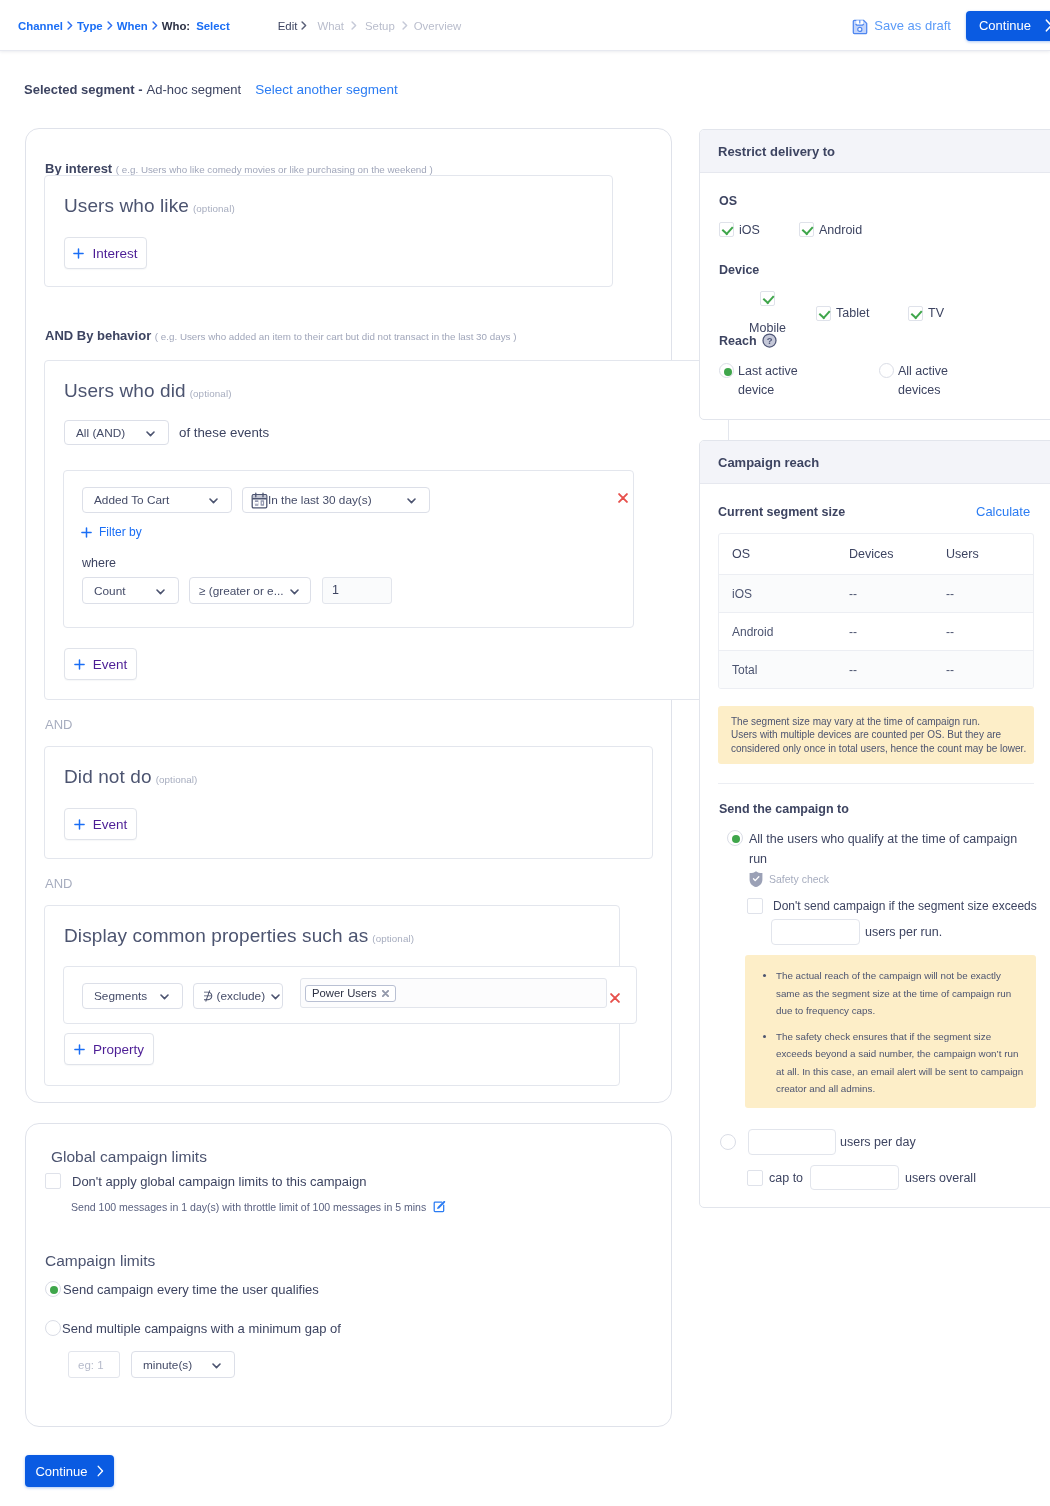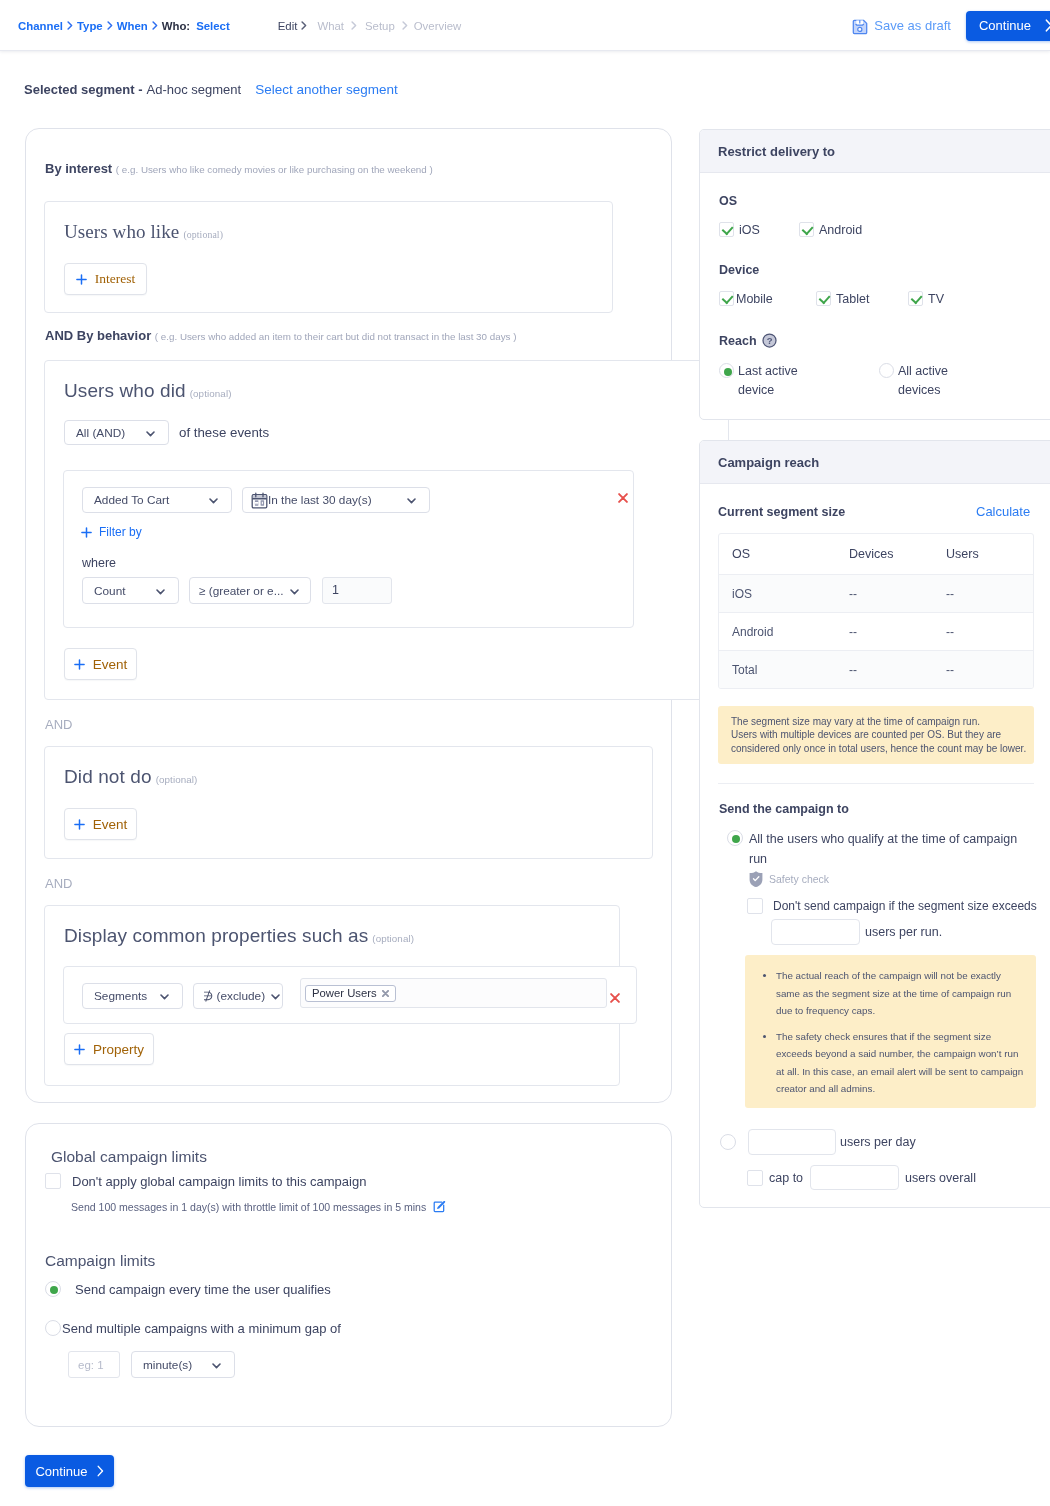--- a/index.html
+++ b/index.html
@@ -44,21 +44,21 @@
   
   .card{position:absolute;background:#fff;border:1px solid #dfe2ea;border-radius:14px;}
   .main-card{left:25px;top:128px;width:647px;height:975px;}
   .limits-card{left:25px;top:1123px;width:647px;height:304px;}
   .grp-label{position:absolute;font-size:13px;font-weight:700;color:#3d4461;white-space:nowrap;}
   .grp-label .hint{font-weight:400;color:#a0a6ba;font-size:9.8px;}
   .inner{position:absolute;border:1px solid #e3e6ed;border-radius:4px;background:#fff;}
   .inner-title{position:absolute;font-size:19px;font-weight:300;color:#4c5470;letter-spacing:.1px;white-space:nowrap;}
   .inner-title .opt{font-size:9.8px;color:#a7adbf;font-weight:400;margin-left:4px;}
   .btn-add{position:absolute;height:32px;border:1px solid #e0e3ea;border-radius:4px;background:#fff;
-    color:#a16207;font-size:13.5px;font-family:inherit;display:flex;align-items:center;justify-content:center;
+    color:#4c1d95;font-size:13.5px;font-family:inherit;display:flex;align-items:center;justify-content:center;
     gap:8px;cursor:pointer;box-shadow:0 1px 1px rgba(60,70,100,.04);}
   .btn-add .plus{display:inline-flex;align-items:center;}
   .plus{display:inline-flex;align-items:center;}
   .sel{position:absolute;height:28px;border:1px solid #dcdfe8;border-radius:4px;background:#fff;
     display:flex;align-items:center;padding:0 13px 0 11px;font-size:11.8px;color:#454c68;cursor:pointer;
     justify-content:space-between;white-space:nowrap;overflow:hidden;}
   .sel .chevd{margin-left:6px;flex:0 0 auto;}
   .txt{position:absolute;font-size:13px;color:#3d4461;white-space:nowrap;}
   .and-sep{position:absolute;font-size:13px;color:#a7adbf;}
   .inputbox{position:absolute;border:1px solid #e2e5ec;border-radius:3px;background:#fff;font-family:inherit;
@@ -174,21 +174,21 @@
   <span class="t"><span>Selected segment -</span><span class="thin">Ad-hoc segment</span></span>
   <span class="lk">Select another segment</span>
 </div>
 
 <div class="card main-card">
 
   <div class="grp-label" style="left:19px;top:32px;">
     <span>By interest</span>
     <span class="hint">( e.g. Users who like comedy movies or like purchasing on the weekend )</span>
   </div>
-  <div class="inner" style="left:18px;top:72px;width:569px;height:112px;font-family:Liberation Serif, serif;">
+  <div class="inner" style="left:18px;top:46px;width:569px;height:112px;">
     <div class="inner-title" style="left:19px;top:19px;">
       <span>Users who like</span><span class="opt">(optional)</span>
     </div>
     <button class="btn-add" style="left:19px;top:61px;width:83px;">
       <span class="plus">
           <svg width="11" height="11" viewBox="0 0 11 11" fill="none">
             <path d="M5.5 .9 V10.1 M.9 5.5 H10.1" stroke="#1a6ef5" stroke-width="1.5" stroke-linecap="round"></path>
           </svg>
         </span>
       <span>Interest</span>
@@ -362,21 +362,21 @@
   <div style="position:absolute;left:45px;top:76px;display:flex;align-items:center;gap:7px;">
     <span style="font-size:10.55px;color:#5b6280;">Send 100 messages in 1 day(s) with throttle limit of 100 messages in 5 mins</span>
     <span style="display:flex;cursor:pointer;">
       <svg width="13" height="13" viewBox="0 0 14 14" fill="none">
         <path d="M9.5 2.3 H2.2 a.9 .9 0 0 0 -.9 .9 V11.6 a.9 .9 0 0 0 .9 .9 H10.6 a.9 .9 0 0 0 .9 -.9 V5.4" stroke="#2b7cf3" stroke-width="1.35" fill="none" stroke-linecap="round" stroke-linejoin="round"></path>
         <path d="M12.55 1.2 a.95 .95 0 0 1 .35 1.5 L6.6 9.1 L4.3 9.8 L5 7.5 L11.3 1.35 a.95 .95 0 0 1 1.25 -.15 Z" fill="#2b7cf3"></path>
       </svg>
     </span>
   </div>
   <div style="position:absolute;left:19px;top:128px;font-size:15.5px;font-weight:300;color:#4c5470;">Campaign limits</div>
-  <div class="cbrow" style="position:absolute;left:19px;top:157px;gap:14px;">
+  <div class="cbrow" style="position:absolute;left:19px;top:157px;gap:2px;">
     <span class="rad on" style="width:16px;height:16px;"></span>
     <span style="font-size:13px;color:#3d4461;">Send campaign every time the user qualifies</span>
   </div>
   <div class="cbrow" style="position:absolute;left:19px;top:196px;gap:1px;">
     <span class="rad" style="width:16px;height:16px;"></span>
     <span style="font-size:13px;color:#3d4461;">Send multiple campaigns with a minimum gap of</span>
   </div>
   <div class="inputbox" style="left:42px;top:227px;width:52px;height:27px;line-height:26px;color:#b6bbcb;font-size:11.5px;">eg: 1</div>
   <div class="sel" style="left:105px;top:227px;width:104px;height:27px;">
     <span>minute(s)</span>
@@ -405,21 +405,21 @@
       <span class="cbx on"></span>
       <span style="font-size:12.5px;">iOS</span>
     </div>
     <div class="cbrow" style="gap:5px;">
       <span class="cbx on"></span>
       <span style="font-size:12.5px;">Android</span>
     </div>
   </div>
   <div class="sect-label" style="position:absolute;left:19px;top:133px;">Device</div>
   <div style="position:absolute;left:19px;top:161px;display:flex;">
-    <div class="cbrow" style="width:97px;gap:2px;">
+    <div class="cbrow" style="width:97px;gap:15px;flex-direction:column;">
       <span class="cbx on"></span>
       <span style="font-size:12.5px;">Mobile</span>
     </div>
     <div class="cbrow" style="width:92px;gap:5px;">
       <span class="cbx on"></span>
       <span style="font-size:12.5px;">Tablet</span>
     </div>
     <div class="cbrow" style="gap:5px;">
       <span class="cbx on"></span>
       <span style="font-size:12.5px;">TV</span>

